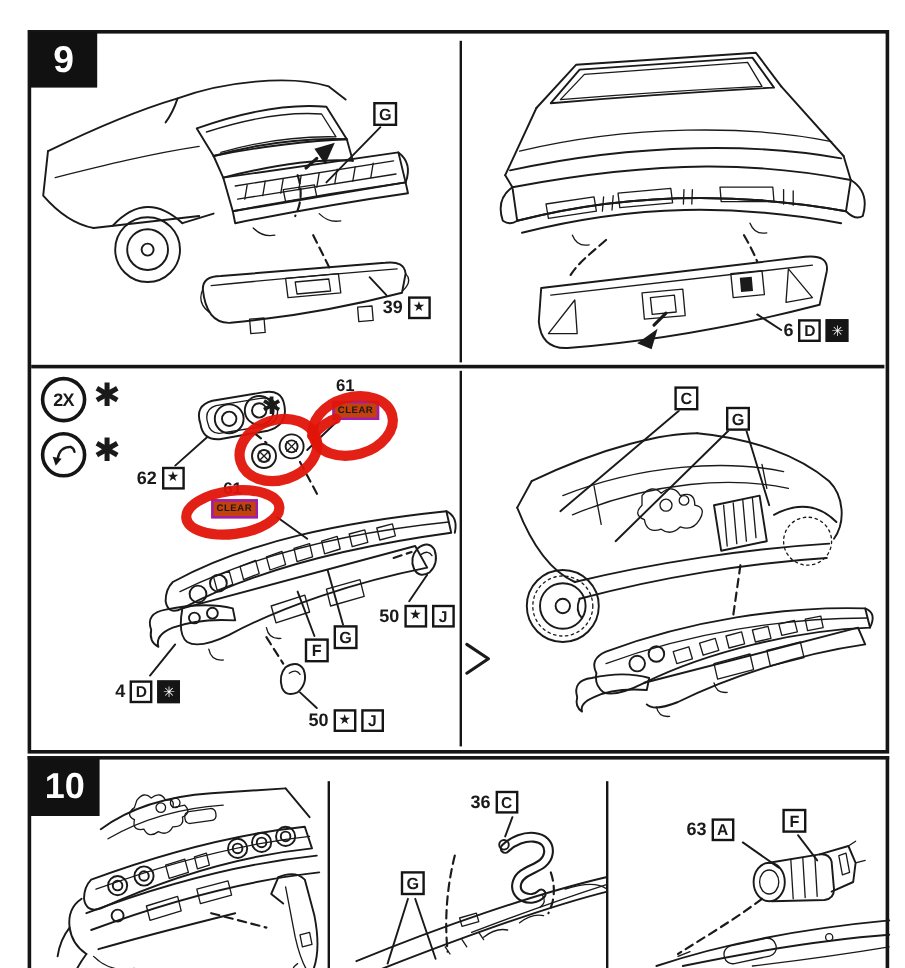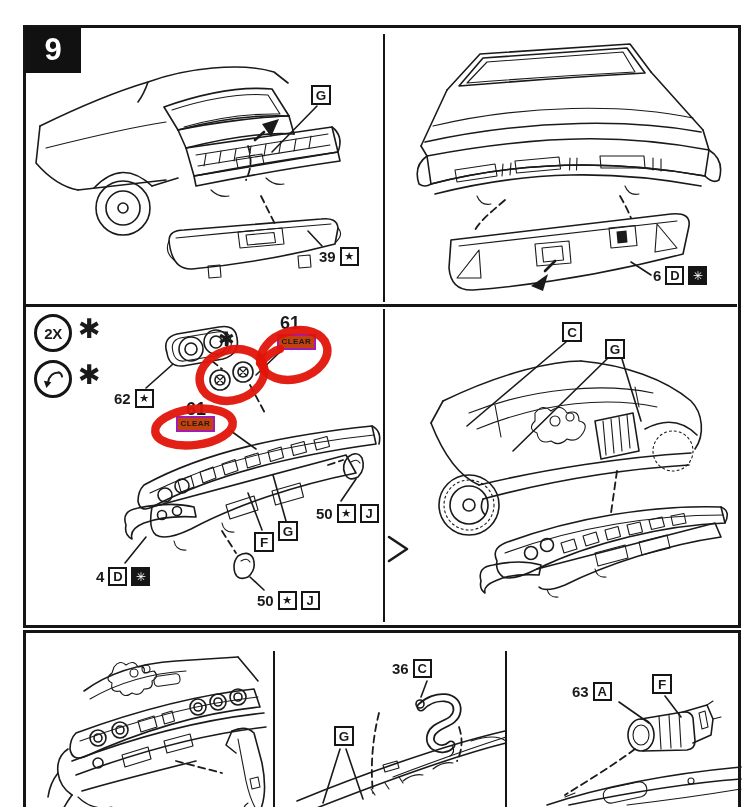--- a/index.html
+++ b/index.html
@@ -18,21 +18,21 @@
   .bx{display:inline-flex;align-items:center;justify-content:center;width:19px;height:19px;
       border:2px solid #151515;box-sizing:border-box;background:#fff;font-weight:bold;
       font-size:13px;flex:none;line-height:1;}
   .bx.sm{font-size:11.5px;}
   .bx.dark{background:#151515;color:#fff;border-color:#151515;font-size:12px;}
   .callout{position:absolute;width:20px;height:20px;border:2px solid #151515;box-sizing:border-box;
            background:#fff;display:flex;align-items:center;justify-content:center;
            font-weight:bold;font-size:13.5px;}
   .clearbx{display:inline-block;border:2px solid #a21caf;background:#c2410c;font-weight:bold;
            font-size:8px;letter-spacing:.4px;padding:2px 2.5px;line-height:1;}
-  .small-num{position:absolute;font-weight:bold;font-size:18px;}
+  .small-num{position:absolute;font-weight:bold;font-size:14px;}
   .sym-circle{position:absolute;width:38px;height:38px;border:3px solid #151515;border-radius:50%;
               box-sizing:border-box;display:flex;align-items:center;justify-content:center;
               font-weight:bold;font-size:15px;letter-spacing:-.5px;text-align:right;}
   .big-ast{position:absolute;font-weight:bold;font-size:27px;line-height:1;}
   svg.art{position:absolute;overflow:visible;}
   .s{stroke:#1a1a1a;stroke-width:1.6;fill:none;stroke-linecap:round;stroke-linejoin:round;}
   .lt{stroke-width:1.1;}
   .th{stroke-width:2.6;}
   .dash{stroke-dasharray:7 4.5;stroke-width:1.8;}
   .fillk{fill:#1a1a1a;stroke:none;}
@@ -265,20 +265,21 @@
       <span>4</span>
       <span class="bx">D</span>
       <span class="bx dark">✳</span>
     </div>
 
     <div class="callout" style="left:536px;top:294px;">C</div>
     <div class="callout" style="left:579px;top:311px;">G</div>
   </div>
 
   <div class="panel" id="panel10">
+    <div class="badge" id="badge10">10</div>
 
     <div class="divider" style="left:247px;top:18px;width:2px;height:156px;"></div>
     <div class="divider" style="left:479px;top:18px;width:2px;height:156px;"></div>
 
     <svg class="art" style="left:0;top:0;" width="249" height="172" viewBox="0 0 249 172">
       <g class="s">
         <path d="M58,58 C85,38 120,30 150,28 L212,24"></path>
         <path class="lt" d="M64,66 C95,48 130,40 160,38"></path>
         <path class="lt" d="M88,34 q6,-8 12,-2 q8,-6 12,2 q8,-2 6,6 l10,-2 q6,6 -2,10 q2,8 -8,8 q-4,8 -12,4 q-8,6 -12,-2 q-10,2 -8,-8 q-8,-4 0,-10 z"></path>
         <circle class="lt" cx="108" cy="40" r="4"></circle>

